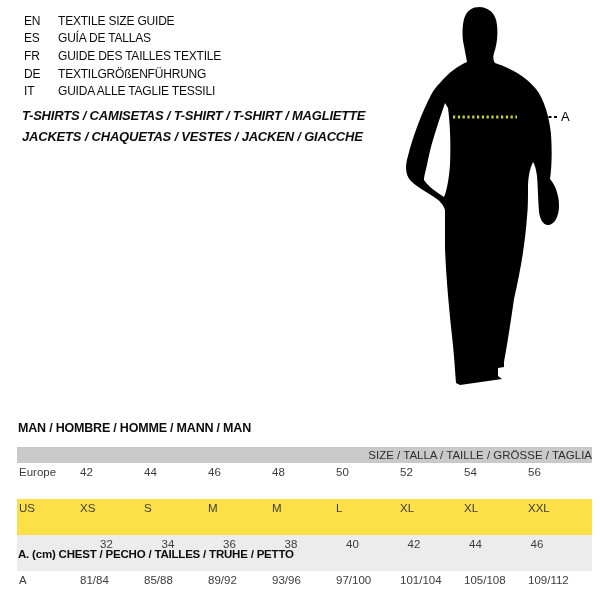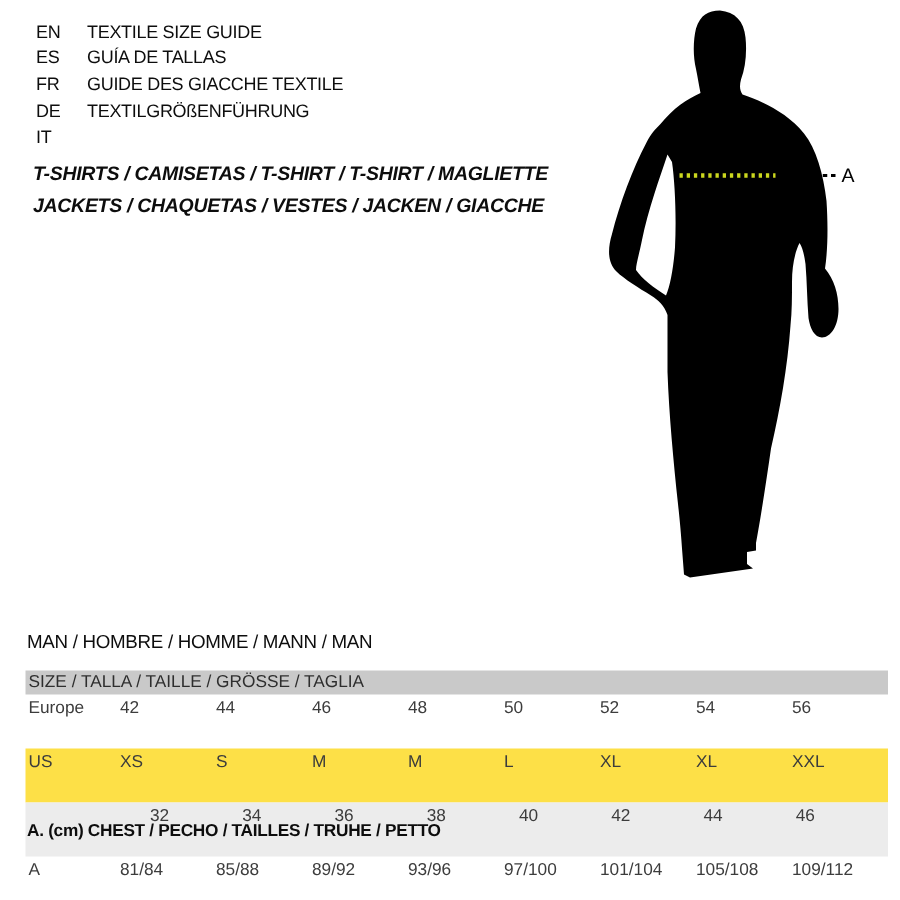--- a/index.html
+++ b/index.html
@@ -19,26 +19,26 @@
   
   .product-block { position:absolute; left:22px; top:106px;
                    font-size:13px; font-weight:700; letter-spacing:-0.2px;
                    line-height:20.5px; color:#0d0d0d;font-style:italic; }
   
   .figure { position:absolute; left:400px; top:0; width:200px; height:400px; }
   .chest-label { position:absolute; left:561px; top:109px;
                  font-size:13px; font-weight:400; color:#000; }
   
   .section-title { position:absolute; left:18px; top:421px;
-                   font-size:12.5px; font-weight:400; letter-spacing:-0.2px; color:#0d0d0d; }
+                   font-size:12.5px; font-weight:700; letter-spacing:-0.2px; color:#0d0d0d; }
   
   .size-table { position:absolute; left:17px; top:447px; width:575px;
                 font-size:11.5px; color:#3c3c3c; }
   .table-header { height:16px; line-height:16px; padding-left:2px;
-                  color:#2e2e2e; font-size:11.5px; }
+                  color:#2e2e2e; font-size:11.5px;text-align:right; }
   .table-row { display:flex; height:36px; line-height:18px; }
   .cell-label { width:63px; padding-left:2px; color:#3c3c3c; }
   .cell-value { flex:1; text-align:left; }
   
   .footnote { position:absolute; left:18px; top:548px;
               font-size:11.5px; font-weight:700; letter-spacing:-0.2px; color:#0d0d0d; }
 </style>
 </head>
 <body>
 
@@ -46,28 +46,29 @@
   <div class="lang-row">
     <span class="lang-code">EN</span>
     <span class="lang-label">TEXTILE SIZE GUIDE</span>
   </div>
   <div class="lang-row">
     <span class="lang-code">ES</span>
     <span class="lang-label">GUÍA DE TALLAS</span>
   </div>
   <div class="lang-row">
     <span class="lang-code">FR</span>
-    <span class="lang-label">GUIDE DES GIACCHE TEXTILE</span>
+    <span class="lang-label">GUIDE DES TAILLES TEXTILE</span>
   </div>
   <div class="lang-row">
     <span class="lang-code">DE</span>
     <span class="lang-label">TEXTILGRÖßENFÜHRUNG</span>
   </div>
   <div class="lang-row">
     <span class="lang-code">IT</span>
+    <span class="lang-label">GUIDA ALLE TAGLIE TESSILI</span>
   </div>
 </div>
 
 <div class="product-block">
   <div>T-SHIRTS / CAMISETAS / T-SHIRT / T-SHIRT / MAGLIETTE</div>
   <div>JACKETS / CHAQUETAS / VESTES / JACKEN / GIACCHE</div>
 </div>
 
 <svg class="figure" viewBox="0 0 200 400" width="200" height="400" aria-hidden="true">
   <path fill="#000000" d="

